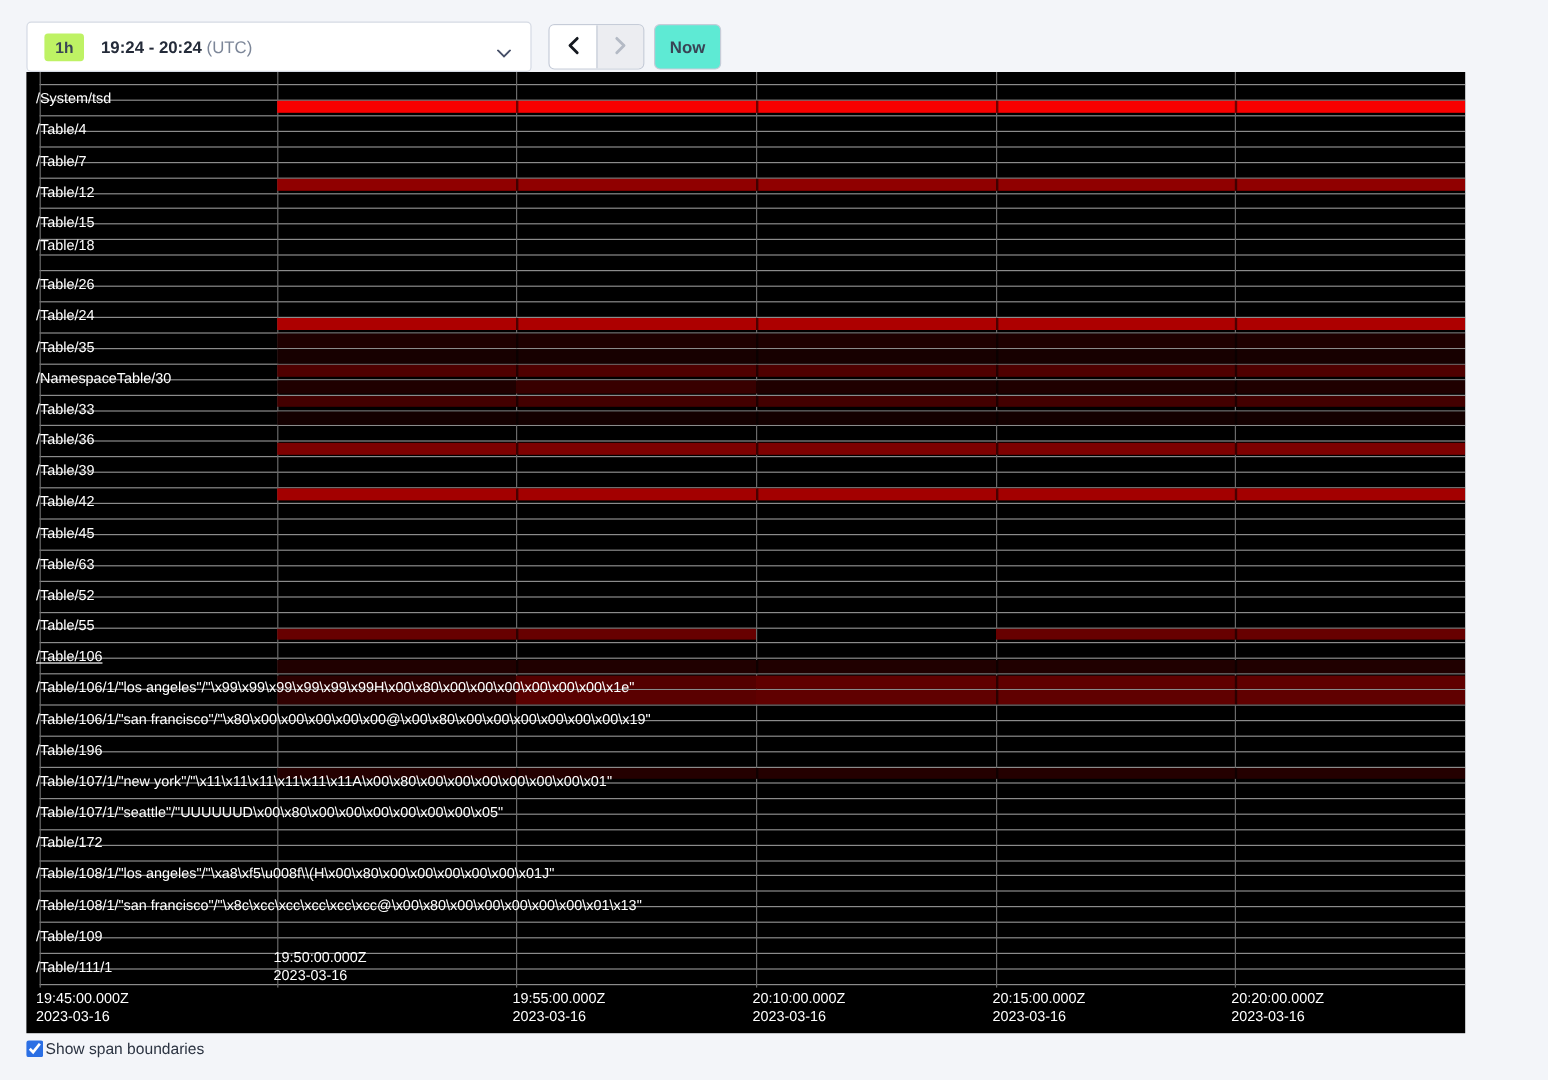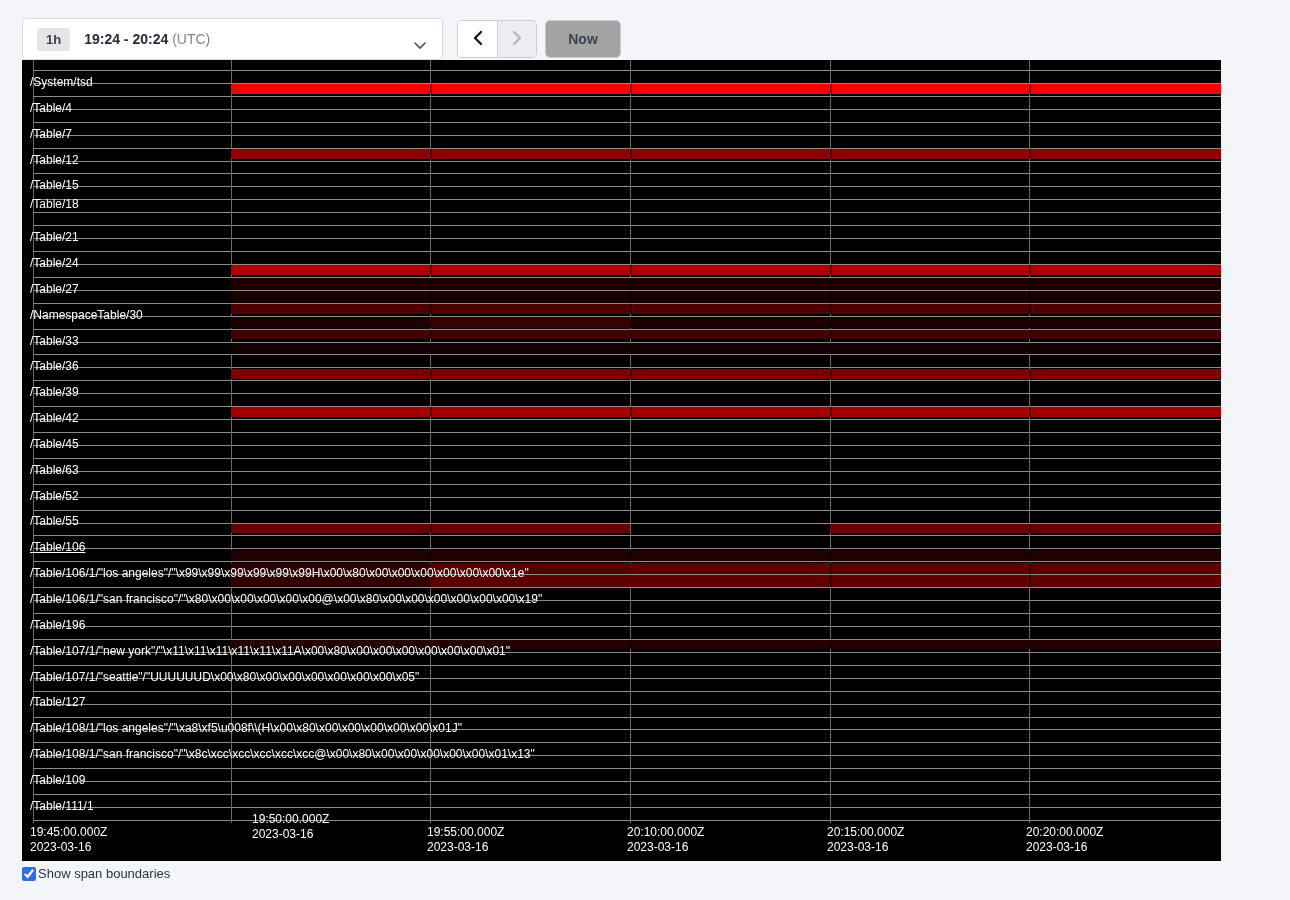--- a/index.html
+++ b/index.html
@@ -1,31 +1,31 @@
 <!DOCTYPE html>
 <html><head>
 <meta charset="utf-8">
 <style>
   html,body{margin:0;padding:0;background:#f3f5f9;font-family:"Liberation Sans",sans-serif;}
   .page{position:relative;width:1290px;height:900px;background:#f3f5f9;overflow:hidden;}
 
   
   .time-select{position:absolute;left:22px;top:18px;width:421px;height:42px;background:#fff;
     border:1px solid #d5dae4;border-radius:4px;display:flex;align-items:center;box-sizing:border-box;cursor:pointer;}
-  .chip{margin-left:14px;background:#e5e5e5;border-radius:3px;padding:4px 9px;font-size:13px;font-weight:bold;color:#394455;}
+  .chip{margin-left:14px;background:#bef264;border-radius:3px;padding:4px 9px;font-size:13px;font-weight:bold;color:#394455;}
   .range{margin-left:14px;font-size:14px;color:#242b39;}
   .range b{font-weight:bold;}
   .range .tz{color:#7c8698;font-weight:normal;}
   .select-caret{position:absolute;right:16px;top:17px;}
   .nav-group{position:absolute;left:457px;top:20px;height:38px;display:flex;border:1px solid #c6ccd8;
     border-radius:5px;overflow:hidden;box-sizing:border-box;}
   .nav-btn{width:39px;height:100%;display:flex;align-items:center;justify-content:center;background:#fff;border:none;padding:0;cursor:pointer;}
   .nav-btn + .nav-btn{border-left:1px solid #c6ccd8;}
   .nav-btn.disabled{background:#ecedf1;cursor:default;}
-  .now-btn{position:absolute;left:545px;top:20px;width:76px;height:38px;background:#a3a3a3;border:1px solid #c6ccd8;
+  .now-btn{position:absolute;left:545px;top:20px;width:56px;height:38px;background:#5eead4;border:1px solid #c6ccd8;
     border-radius:5px;font-size:14px;font-weight:bold;color:#394455;font-family:"Liberation Sans",sans-serif;cursor:pointer;}
 
   
   #hm{position:absolute;left:22px;top:60px;width:1199px;height:801px;background:#000;overflow:hidden;cursor:crosshair;}
   .hline{position:absolute;height:1px;background:#8b8b8b;}
   .vline{position:absolute;width:1px;background:#6a6a6a;}
   .band{position:absolute;}
   .band-tick{position:absolute;width:1.5px;background:rgba(0,0,0,0.55);}
   .rowlab{position:absolute;left:8px;color:#fff;font-size:12px;white-space:nowrap;line-height:13px;}
   .axis{position:absolute;color:#fff;font-size:12px;line-height:15px;white-space:nowrap;}
@@ -217,48 +217,48 @@
       <div class="band-tick" style="left: 408px; top: 580.12px; height: 9px;"></div>
       <div class="band-tick" style="left: 608px; top: 580.12px; height: 9px;"></div>
       <div class="band-tick" style="left: 808px; top: 580.12px; height: 9px;"></div>
       <div class="band-tick" style="left: 1007px; top: 580.12px; height: 9px;"></div>
       <div class="rowlab" style="top: 16px;">/System/tsd</div>
       <div class="rowlab" style="top: 41.85px;">/Table/4</div>
       <div class="rowlab" style="top: 67.7px;">/Table/7</div>
       <div class="rowlab" style="top: 93.55px; text-align: center;">/Table/12</div>
       <div class="rowlab" style="top: 119.4px;">/Table/15</div>
       <div class="rowlab" style="top: 138px;">/Table/18</div>
-      <div class="rowlab" style="top: 171.1px;">/Table/21</div>
+      <div class="rowlab" style="top: 171.1px;">/Table/26</div>
       <div class="rowlab" style="top: 196.95px;">/Table/24</div>
-      <div class="rowlab" style="top: 222.8px;">/Table/27</div>
+      <div class="rowlab" style="top: 222.8px;">/Table/35</div>
       <div class="rowlab" style="top: 248.65px;">/NamespaceTable/30</div>
       <div class="rowlab" style="top: 274.5px;">/Table/33</div>
       <div class="rowlab" style="top: 300.35px;">/Table/36</div>
       <div class="rowlab" style="top: 326.2px;">/Table/39</div>
       <div class="rowlab" style="top: 352.05px;">/Table/42</div>
       <div class="rowlab" style="top: 377.9px;">/Table/45</div>
       <div class="rowlab" style="top: 403.75px;">/Table/63</div>
       <div class="rowlab" style="top: 429.6px;">/Table/52</div>
       <div class="rowlab" style="top: 455.45px;">/Table/55</div>
       <div class="rowlab" style="top: 481.3px; text-decoration: underline;">/Table/106</div>
       <div class="rowlab" style="top: 507.15px;">/Table/106/1/"los angeles"/"\x99\x99\x99\x99\x99\x99H\x00\x80\x00\x00\x00\x00\x00\x00\x1e"</div>
       <div class="rowlab" style="top: 533px;">/Table/106/1/"san francisco"/"\x80\x00\x00\x00\x00\x00@\x00\x80\x00\x00\x00\x00\x00\x00\x19"</div>
       <div class="rowlab" style="top: 558.85px;">/Table/196</div>
       <div class="rowlab" style="top: 584.7px;">/Table/107/1/"new york"/"\x11\x11\x11\x11\x11\x11A\x00\x80\x00\x00\x00\x00\x00\x00\x01"</div>
       <div class="rowlab" style="top: 610.55px;">/Table/107/1/"seattle"/"UUUUUUD\x00\x80\x00\x00\x00\x00\x00\x00\x05"</div>
-      <div class="rowlab" style="top: 636.4px;">/Table/127</div>
+      <div class="rowlab" style="top: 636.4px;">/Table/172</div>
       <div class="rowlab" style="top: 662.25px;">/Table/108/1/"los angeles"/"\xa8\xf5\u008f\\(H\x00\x80\x00\x00\x00\x00\x00\x01J"</div>
       <div class="rowlab" style="top: 688.1px;">/Table/108/1/"san francisco"/"\x8c\xcc\xcc\xcc\xcc\xcc@\x00\x80\x00\x00\x00\x00\x00\x01\x13"</div>
       <div class="rowlab" style="top: 713.95px;">/Table/109</div>
       <div class="rowlab" style="top: 739.8px;">/Table/111/1</div>
       <div class="axis" style="left: 8px; top: 765px;">
         <div>19:45:00.000Z</div>
         <div>2023-03-16</div>
       </div>
-      <div class="axis" style="left: 206px; top: 752px; margin-left: 24px;">
+      <div class="axis" style="left: 206px; top: 731px;">
         <div>19:50:00.000Z</div>
         <div>2023-03-16</div>
       </div>
       <div class="axis" style="left: 405px; top: 765px;">
         <div>19:55:00.000Z</div>
         <div>2023-03-16</div>
       </div>
       <div class="axis" style="left: 605px; top: 765px;">
         <div>20:10:00.000Z</div>
         <div>2023-03-16</div>

